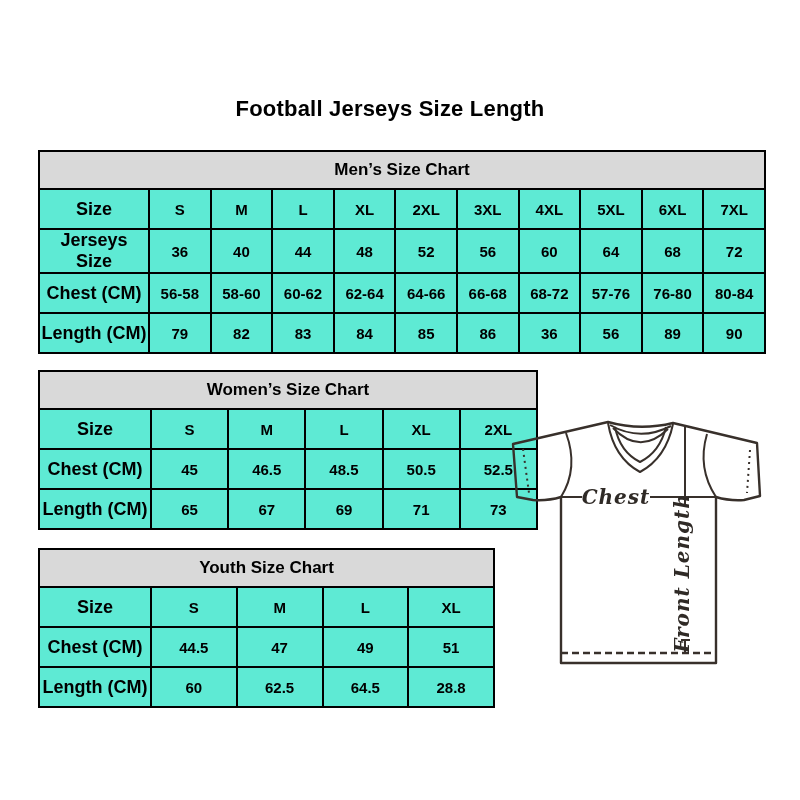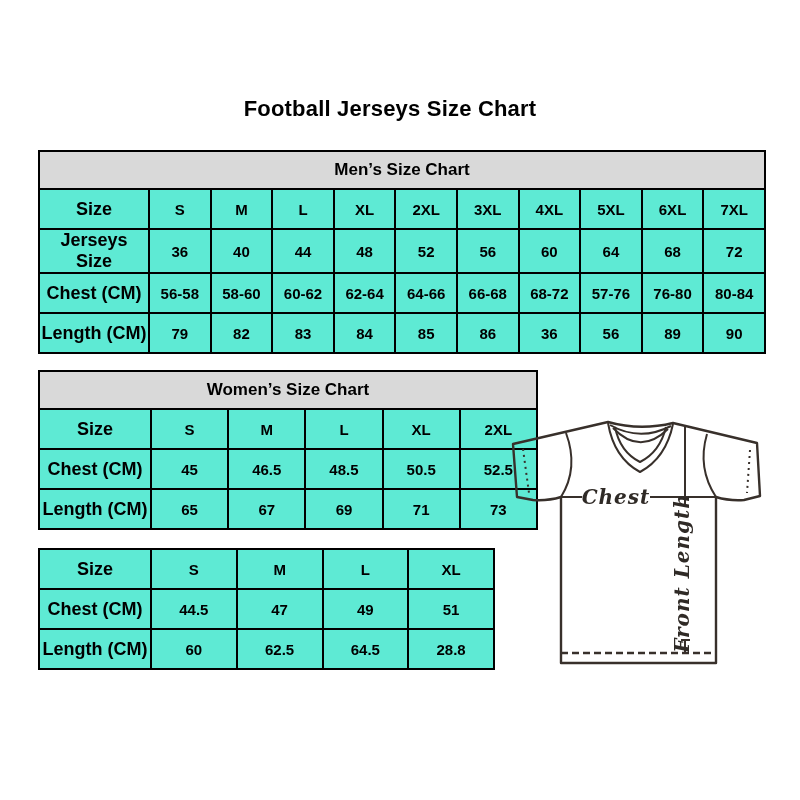--- a/index.html
+++ b/index.html
@@ -41,21 +41,21 @@
   .j-dot  { fill:none; stroke:#38302b; stroke-width:2; stroke-dasharray:2 4; }
   .j-dash { fill:none; stroke:#38302b; stroke-width:2.4; stroke-dasharray:7 4; }
   .j-text {
     fill:#2f2a26; font-family:"DejaVu Serif", serif;
     font-style:italic; font-weight:bold; font-size:20px; letter-spacing:1px;
   }
 </style>
 </head>
 <body>
 
-<div class="page-title">Football Jerseys Size Chart</div>
+<div class="page-title">Football Jerseys Size Length</div>
 
 <table class="size-table" id="men-table">
     <colgroup>
       <col class="label-col">
       <col>
       <col>
       <col>
       <col>
       <col>
       <col>
@@ -165,20 +165,23 @@
 
 <table class="size-table" id="youth-table">
     <colgroup>
       <col class="label-col">
       <col>
       <col>
       <col>
       <col>
     </colgroup>
     <tbody>
+      <tr class="hdr-row">
+        <th colspan="5">Youth Size Chart</th>
+      </tr>
       <tr class="data-row">
         <th>Size</th>
         <td>S</td>
         <td>M</td>
         <td>L</td>
         <td>XL</td>
       </tr>
       <tr class="data-row">
         <th>Chest (CM)</th>
         <td>44.5</td>

